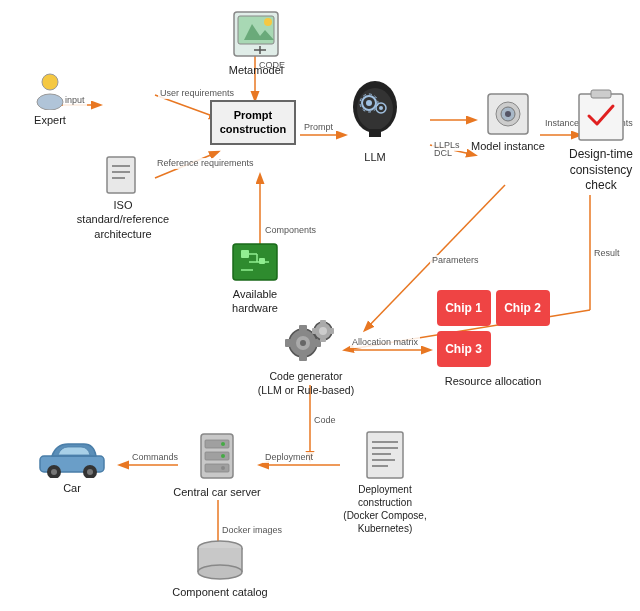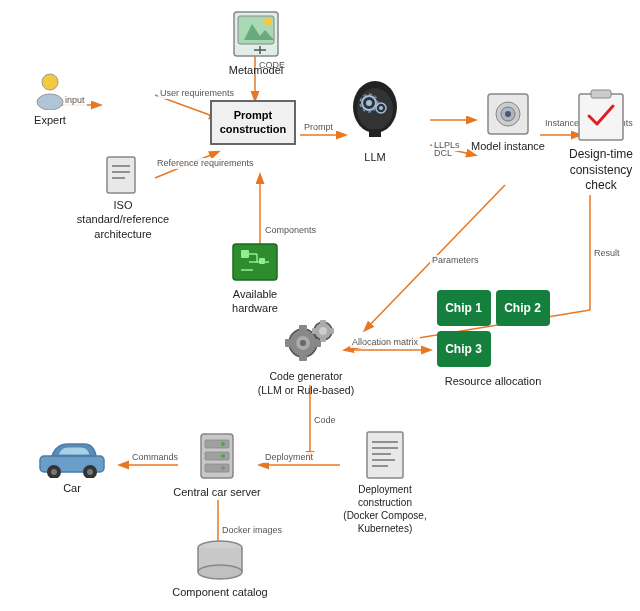--- a/index.html
+++ b/index.html
@@ -24,21 +24,21 @@
       justify-content: center;
       text-align: center;
     }
     .node-label {
       font-size: 11px;
       color: #222;
       margin-top: 3px;
       line-height: 1.3;
     }
     .chip-box {
-      background: #15803d;
+      background: #ef4444;
       color: #fff;
       border: none;
       border-radius: 4px;
       font-size: 12px;
       font-weight: bold;
       width: 54px;
       height: 36px;
       display: flex;
       align-items: center;
       justify-content: center;

